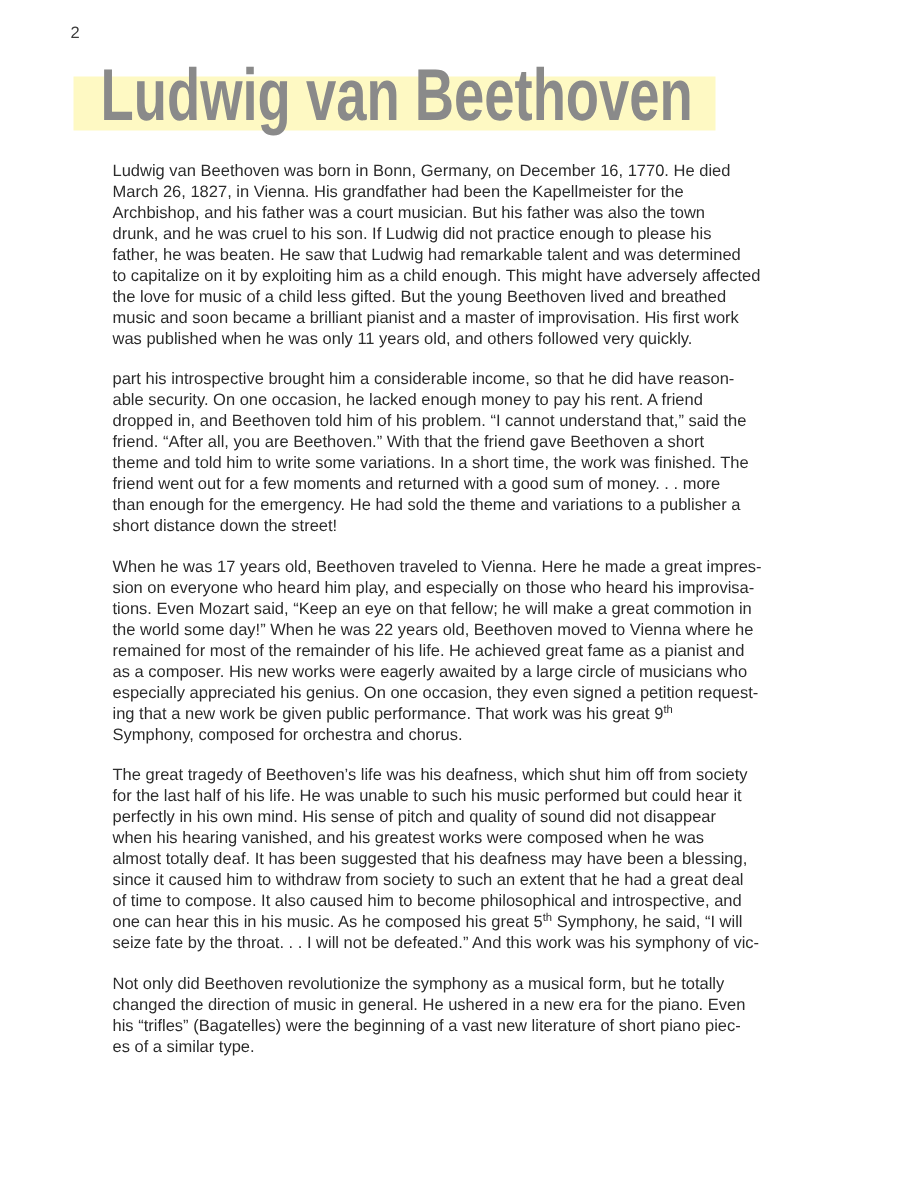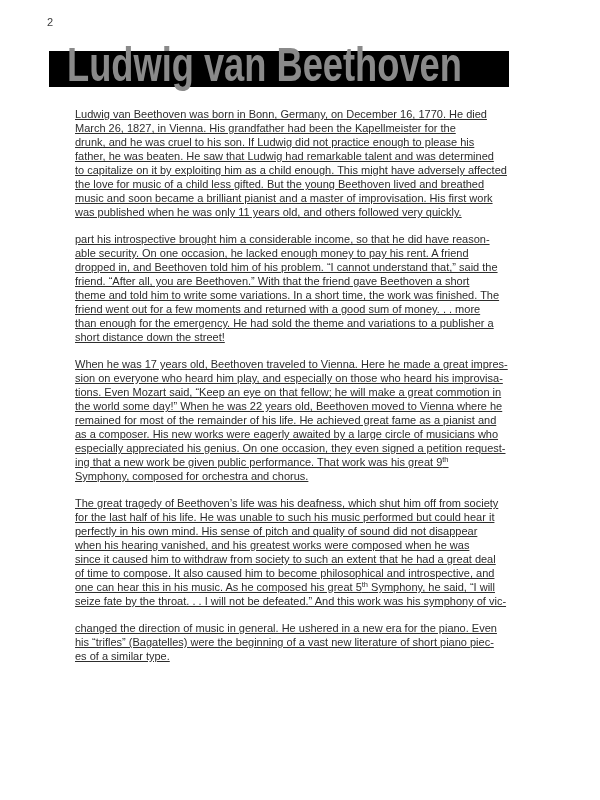--- a/index.html
+++ b/index.html
@@ -55,28 +55,29 @@
     top: -4px;
     margin-top: 18px;
   }
 </style>
 </head>
 <body>
 
 <div class="page" style="background: rgb(255, 255, 255);">
   <div class="page-number">2</div>
 
-  <div class="title-bar" style="background: #000000; padding-left: 32px;">
+  <div class="title-bar" style="background: #fef9c3;">
     <span class="title-text" style="color: rgb(138, 138, 138);">Ludwig van Beethoven</span>
   </div>
 
-  <div class="article" style="color: rgb(45, 45, 45); text-decoration: underline;">
+  <div class="article" style="color: rgb(45, 45, 45);">
       <p class="para">
         <span class="line">Ludwig van Beethoven was born in Bonn, Germany, on December 16, 1770. He died</span>
         <span class="line">March 26, 1827, in Vienna. His grandfather had been the Kapellmeister for the</span>
+        <span class="line">Archbishop, and his father was a court musician. But his father was also the town</span>
         <span class="line">drunk, and he was cruel to his son. If Ludwig did not practice enough to please his</span>
         <span class="line">father, he was beaten. He saw that Ludwig had remarkable talent and was determined</span>
         <span class="line">to capitalize on it by exploiting him as a child enough. This might have adversely affected</span>
         <span class="line">the love for music of a child less gifted. But the young Beethoven lived and breathed</span>
         <span class="line">music and soon became a brilliant pianist and a master of improvisation. His first work</span>
         <span class="line">was published when he was only 11 years old, and others followed very quickly.</span>
       </p>
       <p class="para">
         <span class="line">part his introspective brought him a considerable income, so that he did have reason-</span>
         <span class="line">able security. On one occasion, he lacked enough money to pay his rent. A friend</span>
@@ -96,24 +97,26 @@
         <span class="line">as a composer. His new works were eagerly awaited by a large circle of musicians who</span>
         <span class="line">especially appreciated his genius. On one occasion, they even signed a petition request-</span>
         <span class="line">ing that a new work be given public performance. That work was his great 9<sup>th</sup></span>
         <span class="line">Symphony, composed for orchestra and chorus.</span>
       </p>
       <p class="para">
         <span class="line">The great tragedy of Beethoven’s life was his deafness, which shut him off from society</span>
         <span class="line">for the last half of his life. He was unable to such his music performed but could hear it</span>
         <span class="line">perfectly in his own mind. His sense of pitch and quality of sound did not disappear</span>
         <span class="line">when his hearing vanished, and his greatest works were composed when he was</span>
+        <span class="line">almost totally deaf. It has been suggested that his deafness may have been a blessing,</span>
         <span class="line">since it caused him to withdraw from society to such an extent that he had a great deal</span>
         <span class="line">of time to compose. It also caused him to become philosophical and introspective, and</span>
         <span class="line">one can hear this in his music. As he composed his great 5<sup>th</sup> Symphony, he said, “I will</span>
         <span class="line">seize fate by the throat. . . I will not be defeated.” And this work was his symphony of vic-</span>
       </p>
       <p class="para">
+        <span class="line">Not only did Beethoven revolutionize the symphony as a musical form, but he totally</span>
         <span class="line">changed the direction of music in general. He ushered in a new era for the piano. Even</span>
         <span class="line">his “trifles” (Bagatelles) were the beginning of a vast new literature of short piano piec-</span>
         <span class="line">es of a similar type.</span>
       </p>
     </div>
 </div>
 
 </body></html>

